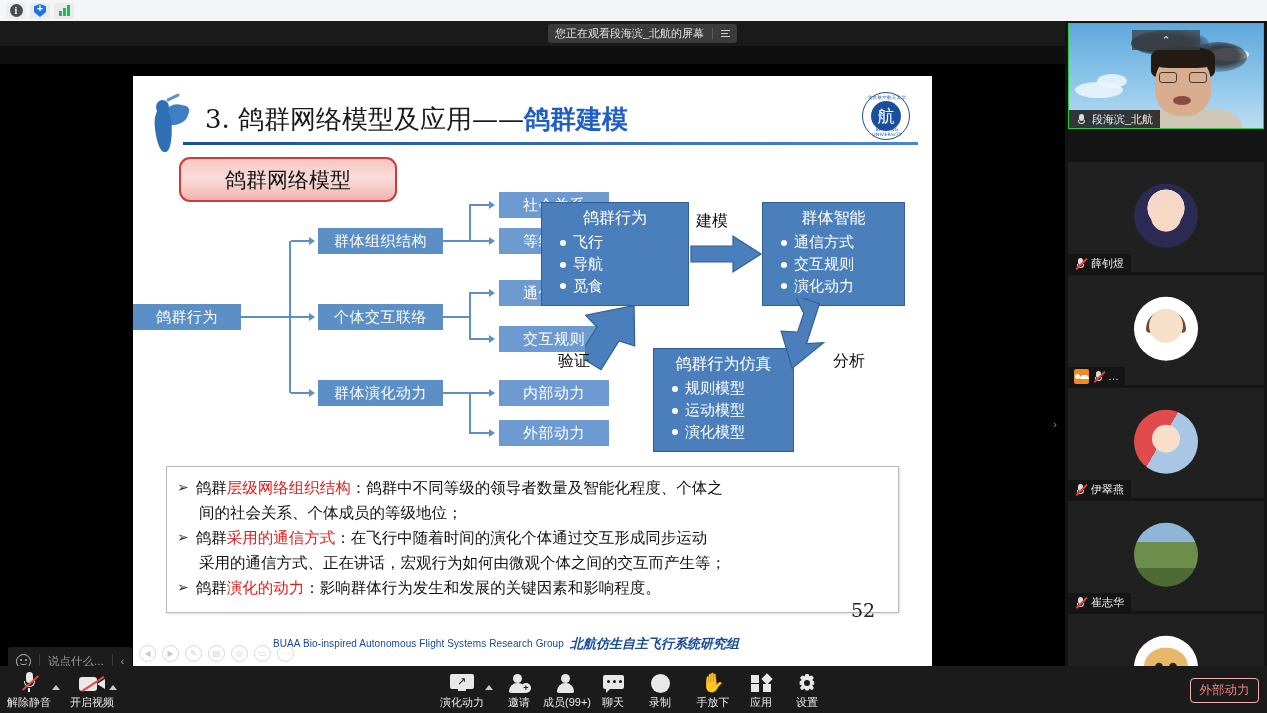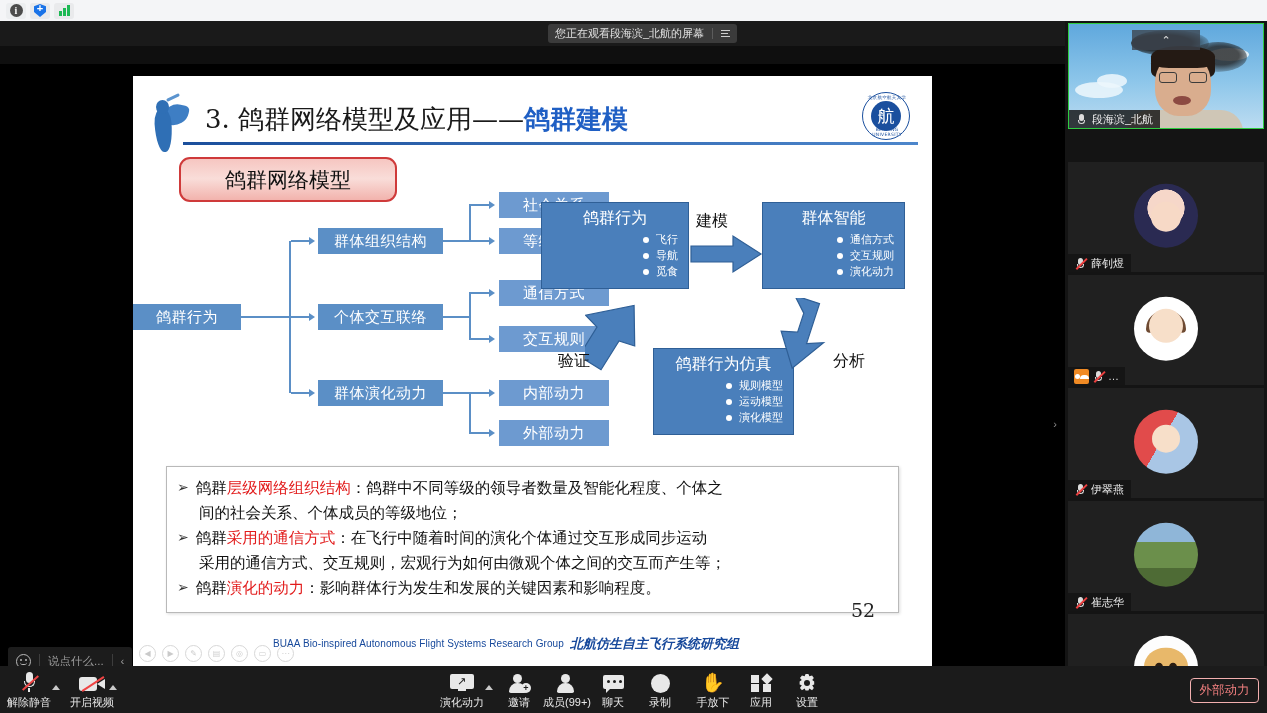--- a/index.html
+++ b/index.html
@@ -185,23 +185,22 @@
   }
 
   
   .cbox {
     position: absolute; background: #4a7fbb; border: 1px solid #2f5f96;
     color: #fff; padding: 5px 10px 8px 10px;
   }
   .cbox .ttl { font-size: 16px; text-align: center; margin-bottom: 3px; }
   .cbox ul { list-style: none; }
   .cbox li {
-    font-size: 11px; display: flex; align-items: center; gap: 7px; line-height: 1.45;
+    font-size: 15px; display: flex; align-items: center; gap: 7px; line-height: 1.45;
     padding-left: 8px;
-    justify-content: flex-end;
   }
   .cbox li::before {
     content: ""; width: 6px; height: 6px; border-radius: 50%; background: #fff; flex: none;
   }
   .clabel {
     position: absolute; font-size: 16px; color: #111;
     font-family: "DejaVu Sans", sans-serif;
   }
 
   
@@ -629,21 +628,21 @@
           <span><span>鸽群</span><span class="red">层级网络组织结构</span><span>：鸽群中不同等级的领导者数量及智能化程度、个体之</span></span>
         </div>
         <div class="brow cont">
           <span>间的社会关系、个体成员的等级地位；</span>
         </div>
         <div class="brow">
           <span class="bmark">➢</span>
           <span><span>鸽群</span><span class="red">采用的通信方式</span><span>：在飞行中随着时间的演化个体通过交互形成同步运动</span></span>
         </div>
         <div class="brow cont">
-          <span>采用的通信方式、交互规则，宏观行为如何由微观个体之间的交互而产生等；</span>
+          <span>采用的通信方式、正在讲话，宏观行为如何由微观个体之间的交互而产生等；</span>
         </div>
         <div class="brow">
           <span class="bmark">➢</span>
           <span><span>鸽群</span><span class="red">演化的动力</span><span>：影响群体行为发生和发展的关键因素和影响程度。</span></span>
         </div>
       </div>
 
       <div class="foot-en">BUAA Bio-inspired Autonomous Flight Systems Research Group</div>
       <div class="foot-cn">北航仿生自主飞行系统研究组</div>
       <div class="foot-num">52</div>

